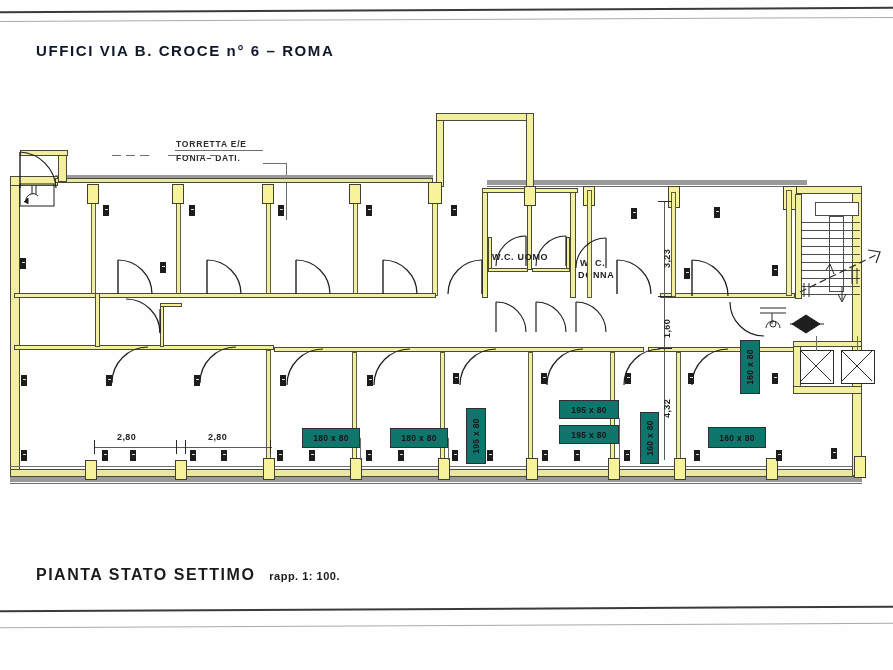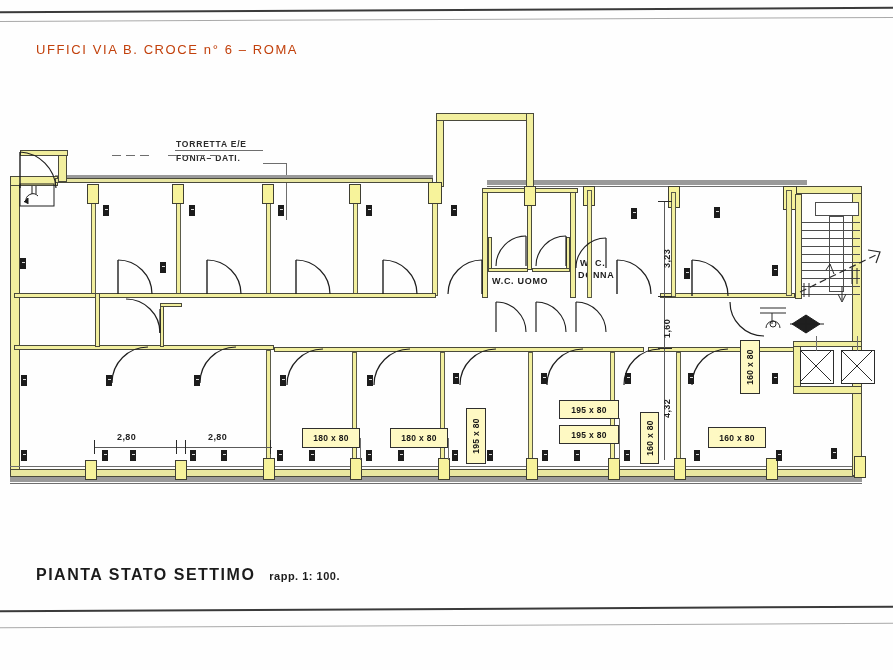--- a/index.html
+++ b/index.html
@@ -7,22 +7,22 @@
   body{width:893px;height:670px;overflow:hidden;
        font-family:"Liberation Sans","DejaVu Sans",sans-serif;color:#1a1a1a;}
   #sheet{position:relative;width:893px;height:670px;background:#fefefe;}
 
   
   .rule{position:absolute;background:#3a3a3a;}
   .rule.faint{background:#a9a9a9;}
 
   
   .title-text{
-    position:absolute;font-size:13px;letter-spacing:1.6px;font-weight:400;
-    color:#c2410c;white-space:nowrap;
+    position:absolute;font-size:15px;letter-spacing:1.6px;font-weight:700;
+    color:#0f172a;white-space:nowrap;
   }
   .caption-text{
     position:absolute;font-size:16px;letter-spacing:1.5px;font-weight:700;
     color:#1b1b1b;white-space:nowrap;
   }
   .caption-text .small{font-size:11px;letter-spacing:0.5px;font-weight:700;}
   .note-text{
     position:absolute;font-size:8.5px;letter-spacing:0.8px;font-weight:700;
     color:#2b2b2b;white-space:nowrap;
   }
@@ -43,21 +43,21 @@
   .hatchband{position:absolute;background:#9a9a9a;}
   .hairline{position:absolute;background:#6e6e6e;}
 
   
   .socket{position:absolute;width:6px;height:11px;background:#1c1c1c;
           border:1px solid #1c1c1c;box-sizing:border-box;}
   .socket::after{content:"";position:absolute;left:1px;top:3px;width:3px;height:1px;background:#d9d9d9;}
 
   
   .chip{
-    position:absolute;background:#fef9c3;border:1.4px solid #2f2f2f;
+    position:absolute;background:#0f766e;border:1.4px solid #2f2f2f;
     box-sizing:border-box;display:flex;align-items:center;justify-content:center;
     font-size:8.5px;font-weight:700;letter-spacing:0.3px;color:#161616;
   }
   .chip.vert span{display:block;transform:rotate(-90deg);white-space:nowrap;}
 
   
   .door{position:absolute;}
   .door svg{display:block;overflow:visible;}
 
   
@@ -160,21 +160,21 @@
   <div class="wall" style="left:527px;top:190px;width:5px;height:80px;"></div>
   <div class="wall" style="left:570px;top:190px;width:6px;height:108px;"></div>
   <div class="wall" style="left:482px;top:188px;width:96px;height:5px;"></div>
   <div class="wall" style="left:488px;top:268px;width:40px;height:4px;"></div>
   <div class="wall" style="left:532px;top:268px;width:38px;height:4px;"></div>
   <div class="pilaster" style="left:524px;top:186px;width:12px;height:20px;"></div>
 
   <div class="wall" style="left:488px;top:237px;width:4px;height:32px;"></div>
   <div class="wall" style="left:566px;top:237px;width:4px;height:32px;"></div>
 
-  <div class="room-label" style="left:492px;top:276px;">W.C.  UOMO</div>
+  <div class="room-label" style="left:492px;top:252px;">W.C.  UOMO</div>
   <div class="room-label" style="left:580px;top:258px;">W. C.</div>
   <div class="room-label" style="left:578px;top:270px;">DONNA</div>
 
   <div class="wall thin" style="left:587px;top:190px;width:5px;height:108px;"></div>
   <div class="wall thin" style="left:671px;top:192px;width:5px;height:105px;"></div>
   <div class="wall thin" style="left:786px;top:190px;width:6px;height:106px;"></div>
 
   <div class="wall thin" style="left:92px;top:350px;width:5px;height:120px;opacity:0;"></div>
   <div class="wall thin" style="left:266px;top:350px;width:5px;height:120px;"></div>
   <div class="wall thin" style="left:352px;top:352px;width:5px;height:118px;"></div>

